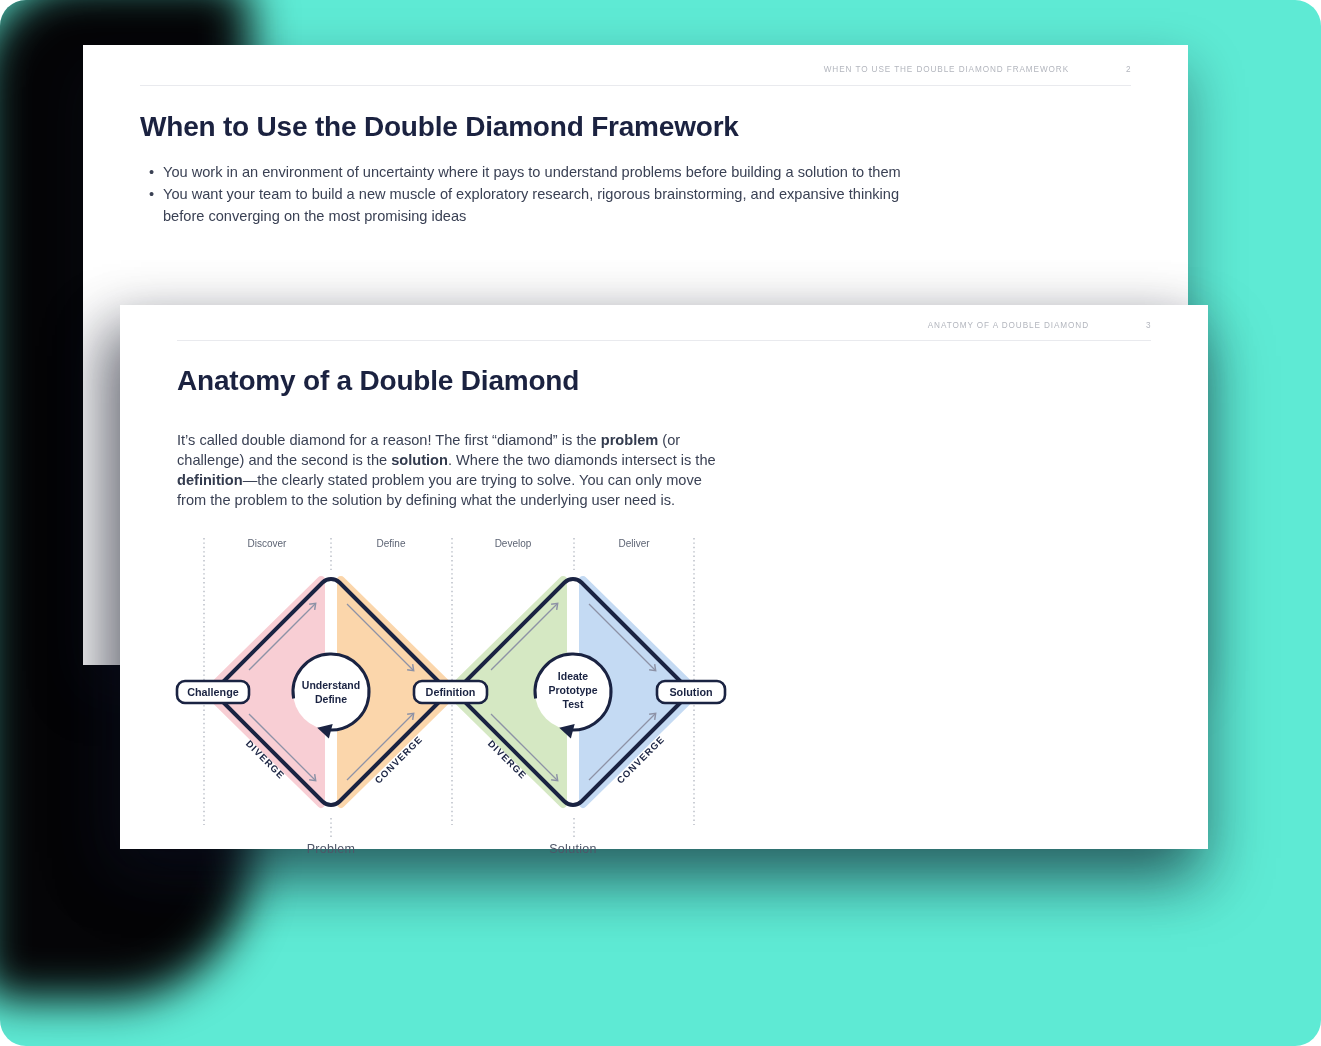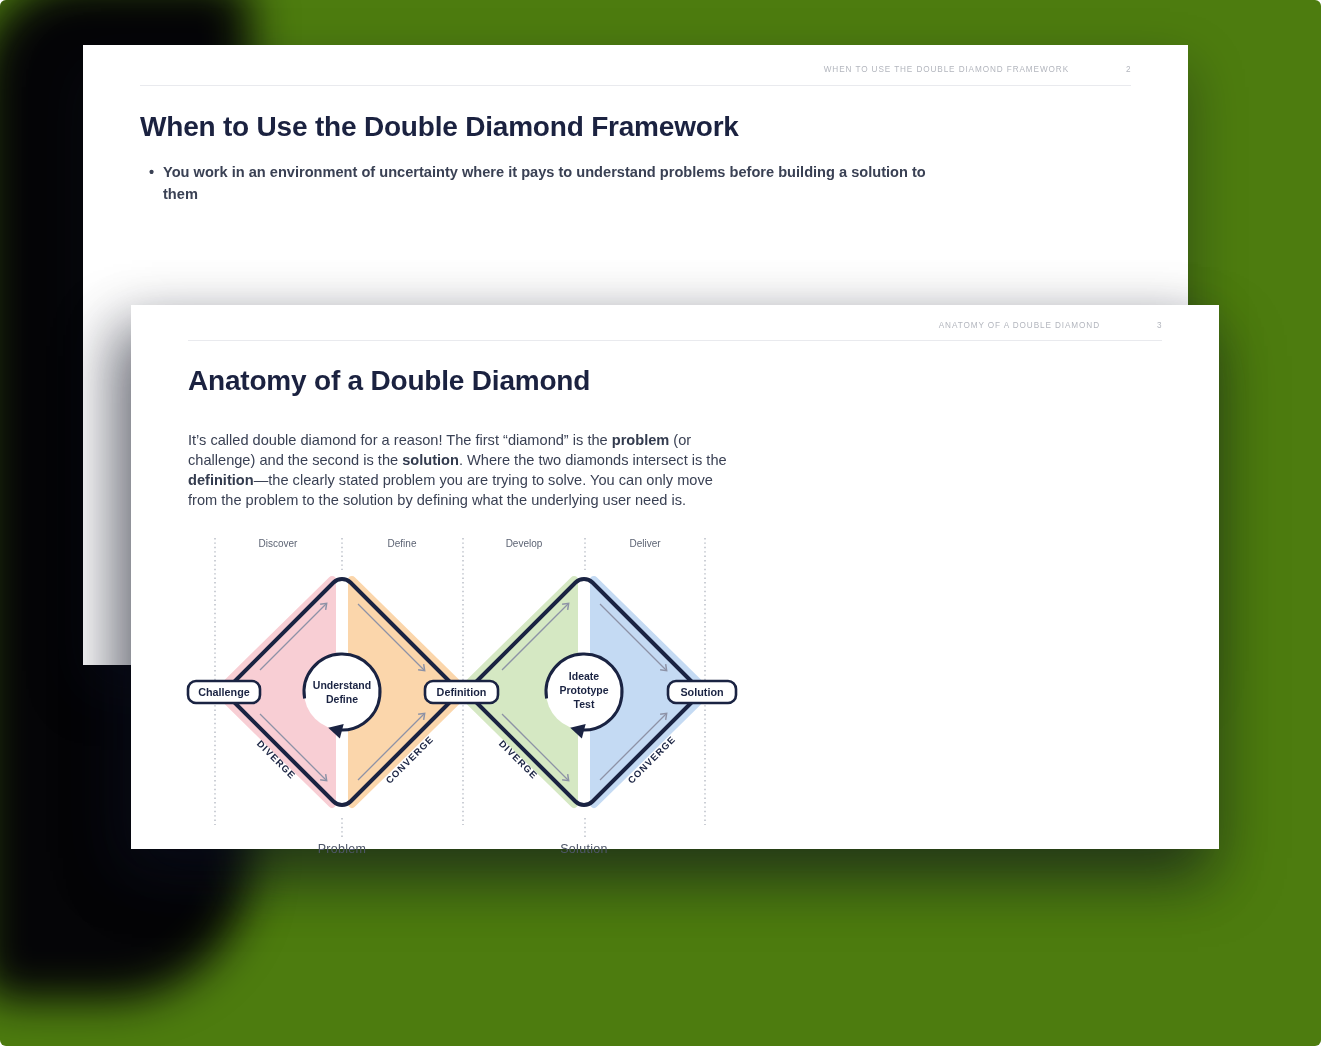--- a/index.html
+++ b/index.html
@@ -1,41 +1,41 @@
 <!DOCTYPE html>
 <html><head>
 <meta charset="utf-8">
 <style>
   * { margin:0; padding:0; box-sizing:border-box; }
   html,body { background:#ffffff; }
   body { width:1321px; height:1046px; position:relative; overflow:hidden;
          font-family:"Liberation Sans", sans-serif; }
-  .canvas { position:absolute; inset:0; background:#4d7c0f; border-radius:6px; overflow:hidden; }
+  .canvas { position:absolute; inset:0; background:#5eead4; border-radius:26px; overflow:hidden; }
 
   
   .backdrop { position:absolute; left:-20px; top:-20px; width:270px; height:1020px;
               background:#050507; border-radius:100px 30px 140px 30px; filter:blur(22px); }
 
   .page { position:absolute; background:#ffffff; padding:0 57px; }
   .page1 { left:83px; top:45px; width:1105px; height:620px; z-index:1;
            box-shadow:0 24px 50px rgba(10,14,30,0.40); }
-  .page2 { left:131px; top:305px; width:1088px; height:544px; z-index:2;
+  .page2 { left:120px; top:305px; width:1088px; height:544px; z-index:2;
            box-shadow:-18px 22px 55px rgba(10,14,30,0.45), 0 30px 60px rgba(10,14,30,0.35); }
 
   .pg-header { margin-top:20px; display:flex; justify-content:flex-end; align-items:baseline;
                border-bottom:1px solid #e9eaee; padding-bottom:11px; }
   .page2 .pg-header { margin-top:16px; padding-bottom:10px; }
   .rh-text { font-size:8.2px; letter-spacing:0.9px; color:#b3b6be; font-weight:500; }
   .rh-num  { width:62px; text-align:right; font-size:8.2px; letter-spacing:0.5px; color:#b3b6be; font-weight:500; }
 
   h1 { margin-top:24px; font-size:28px; line-height:34px; font-weight:700;
        color:#1b2240; letter-spacing:-0.2px; }
   .page2 h1 { margin-top:23px; }
 
-  ul.bullets { margin-top:17px; list-style:none; max-width:800px;font-weight:bold; }
+  ul.bullets { margin-top:17px; list-style:none; max-width:800px; }
   ul.bullets li { position:relative; padding-left:23px; font-size:14.6px; line-height:22px; color:#3a4154; }
   ul.bullets li::before { content:"•"; position:absolute; left:9px; top:0; color:#3a4154; }
 
   .intro { margin-top:32px; width:554px; font-size:14.6px; line-height:20px; color:#3a4154; }
   .intro strong { font-weight:700; color:#333b4e; }
 
   .diagram { position:absolute; left:47px; top:225px; }
 
   .dot      { stroke:#a9aeb9; stroke-width:1.2; stroke-dasharray:1.4 3; fill:none; }
   .phase-lb { font-size:10px; fill:#5d6474; }
@@ -58,20 +58,21 @@
   <div class="backdrop"></div>
 
   <section class="page page1">
     <header class="pg-header">
       <span class="rh-text">WHEN TO USE THE DOUBLE DIAMOND FRAMEWORK</span>
       <span class="rh-num">2</span>
     </header>
     <h1>When to Use the Double Diamond Framework</h1>
     <ul class="bullets">
       <li>You work in an environment of uncertainty where it pays to understand problems before building a solution to them</li>
+      <li>You want your team to build a new muscle of exploratory research, rigorous brainstorming, and expansive thinking before converging on the most promising ideas</li>
     </ul>
   </section>
 
   <section class="page page2">
     <header class="pg-header">
       <span class="rh-text">ANATOMY OF A DOUBLE DIAMOND</span>
       <span class="rh-num">3</span>
     </header>
     <h1>Anatomy of a Double Diamond</h1>
     <p class="intro"><span>It’s called double diamond for a reason! The first “diamond” is the </span><strong>problem</strong><span> (or challenge) and the second is the </span><strong>solution</strong><span>. Where the two diamonds intersect is the </span><strong>definition</strong><span>—the clearly stated problem you are trying to solve. You can only move from the problem to the solution by defining what the underlying user need is.</span></p>

